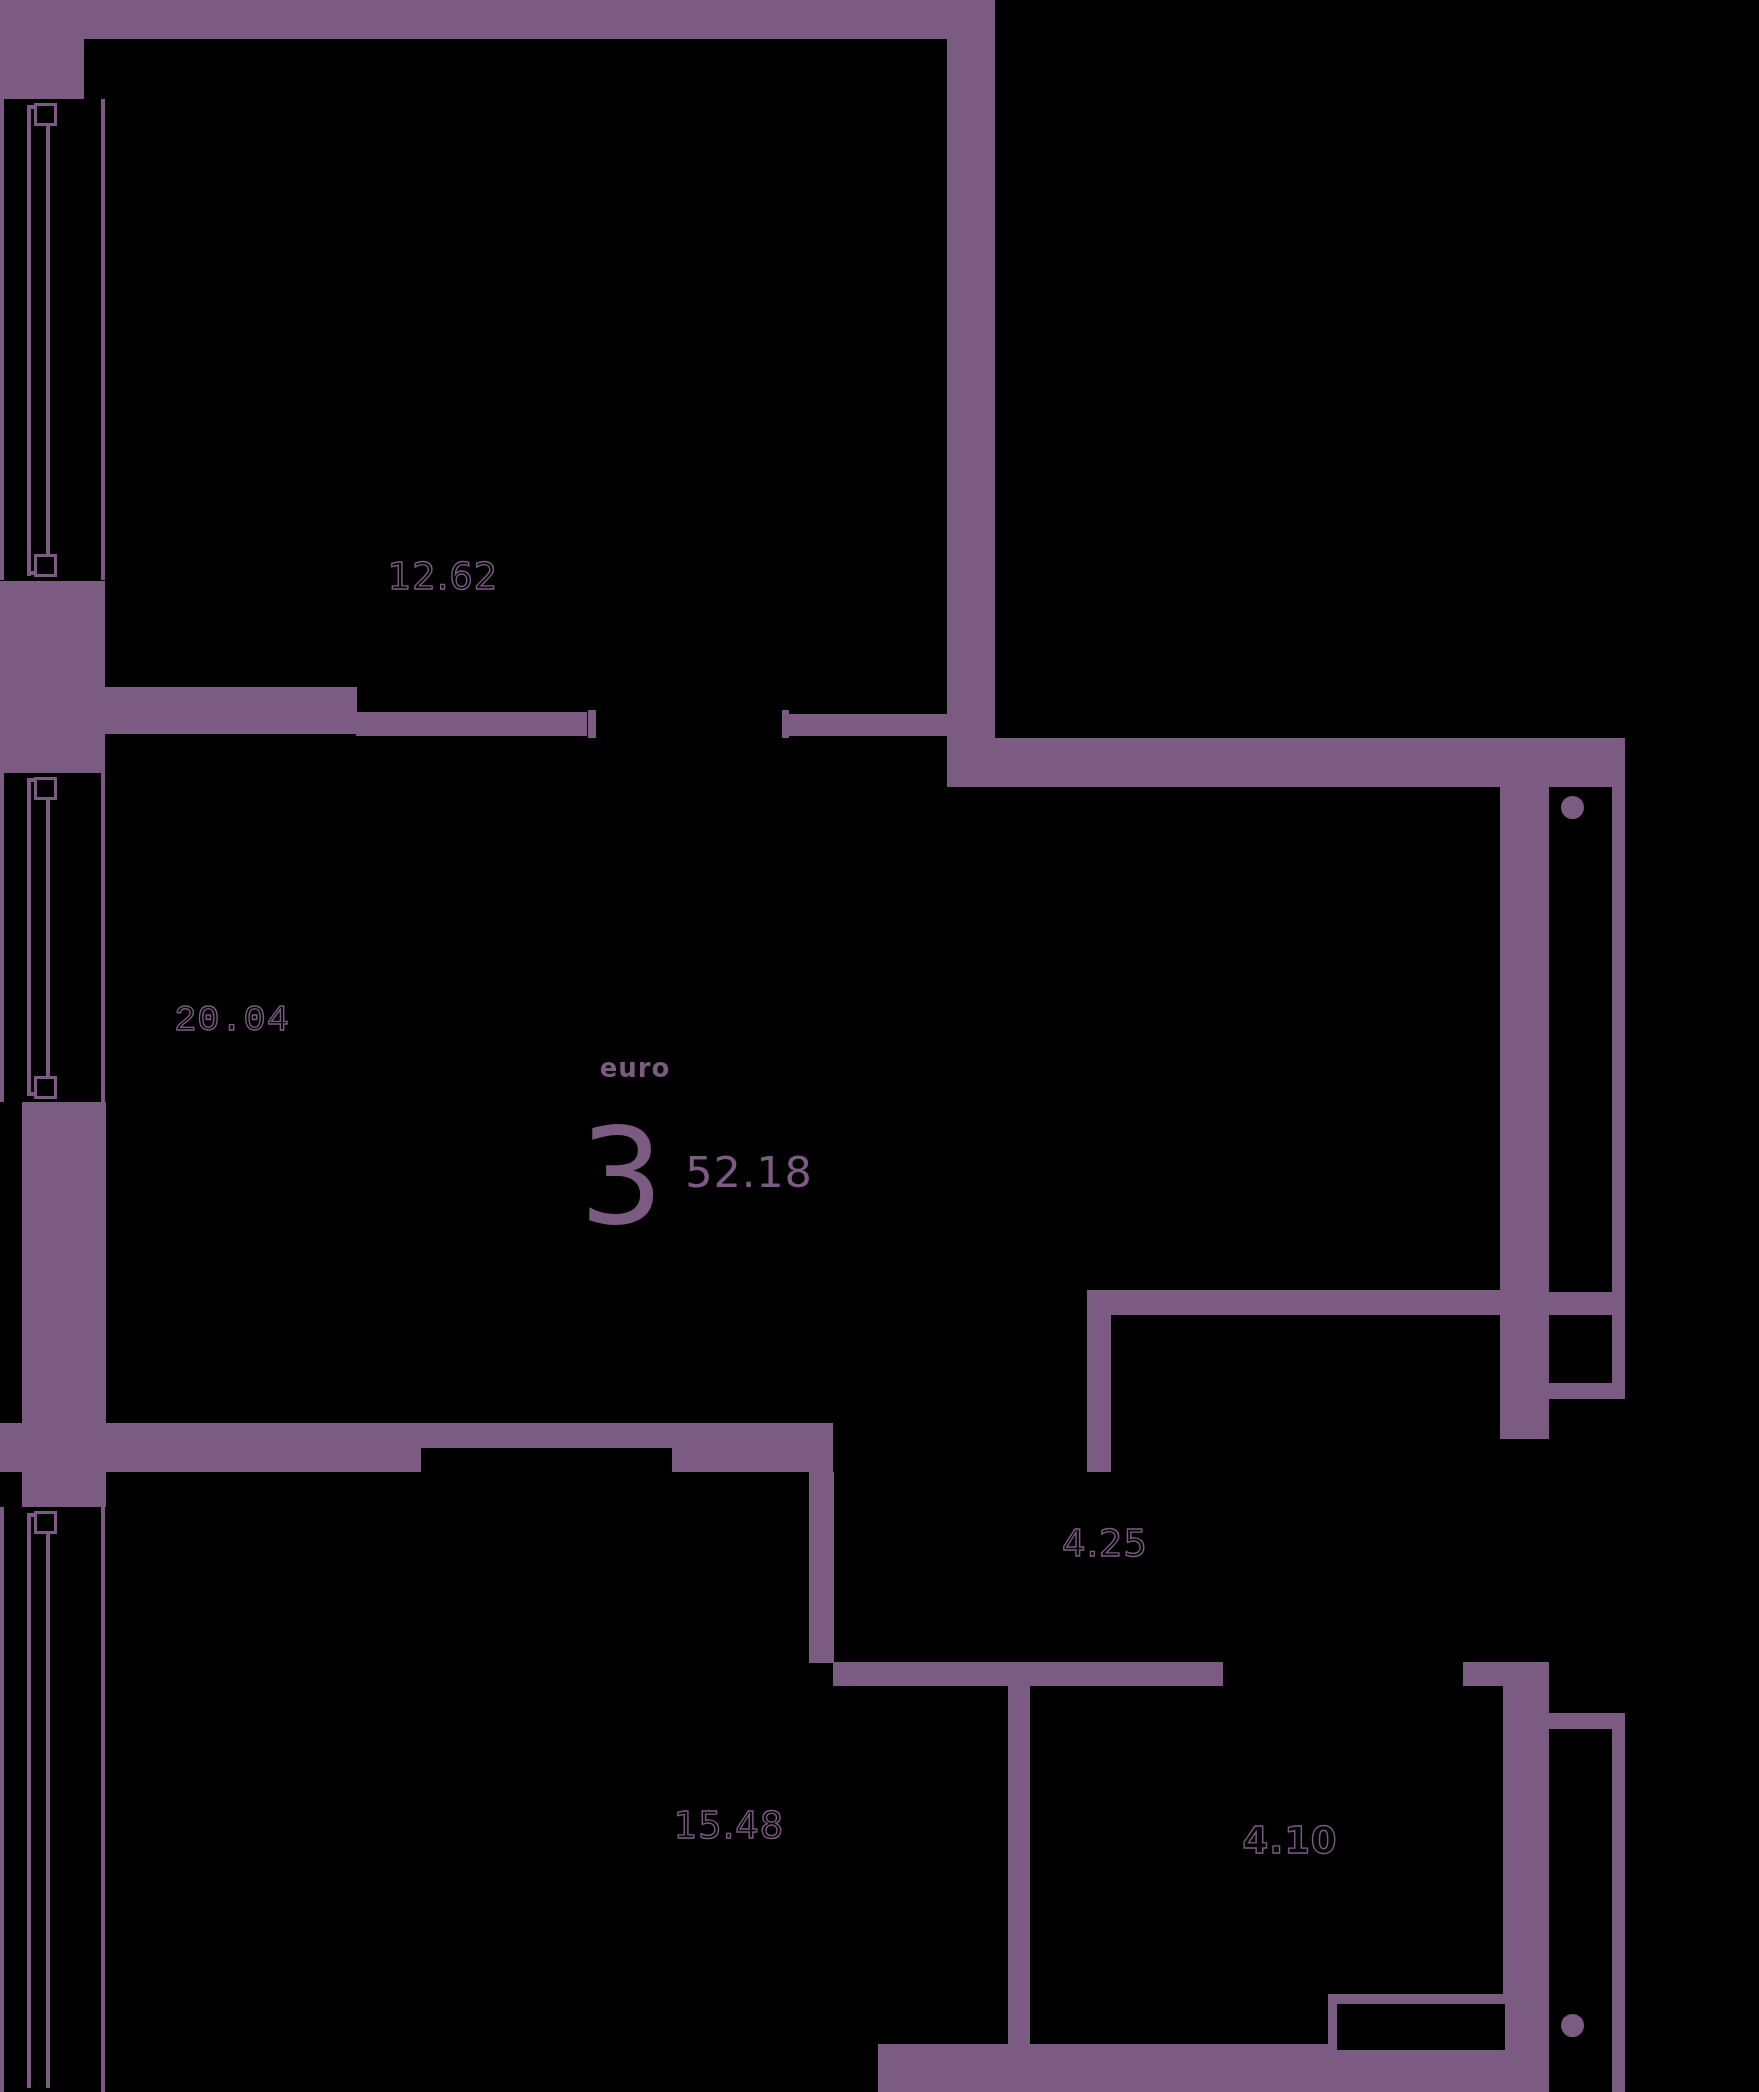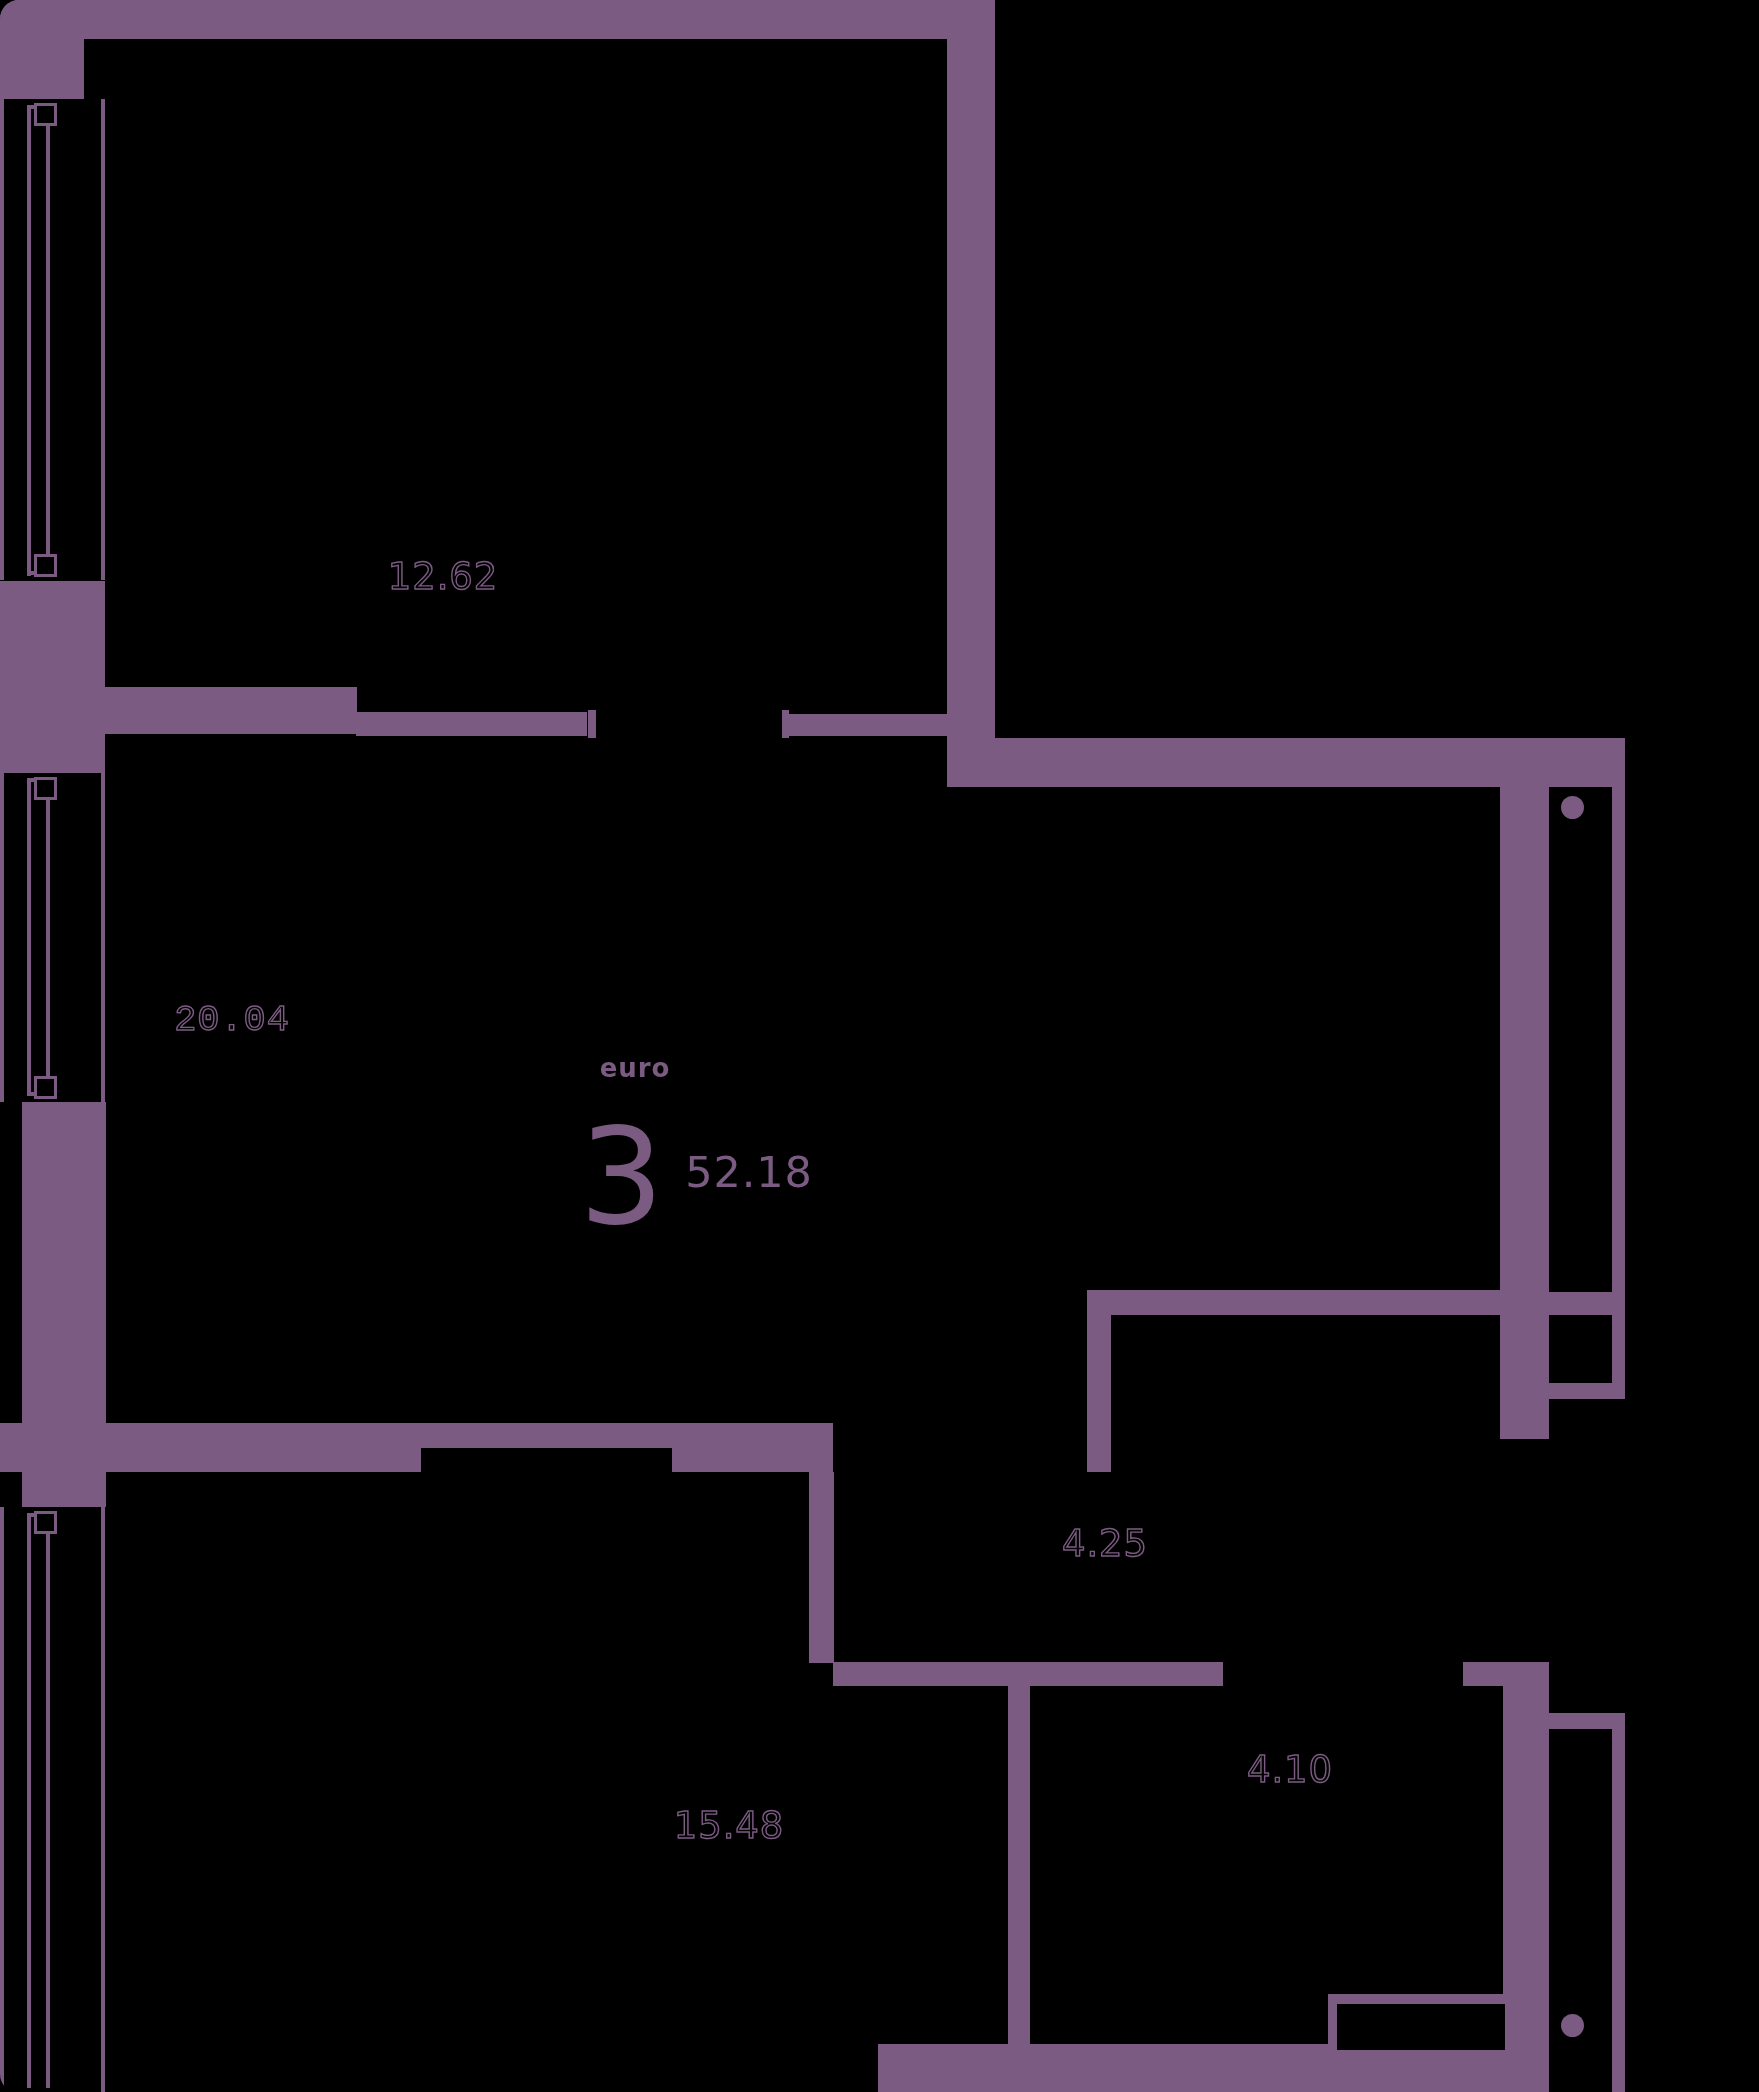--- a/index.html
+++ b/index.html
@@ -2,21 +2,20 @@
 <html style="font-size:14px"><head>
 <meta charset="utf-8">
 <style>
   html,body{margin:0;padding:0;background:#000;}
   #stage{
     position:relative;
     width:1759px;height:2093px;
     background:#000;
     overflow:hidden;
     font-family:"DejaVu Sans", sans-serif;
-    border-radius:19px;
   }
   .wall{position:absolute;}
   .winpart{position:absolute;}
   .sillbox{position:absolute;box-sizing:border-box;background:#000;}
   .svc-circle{position:absolute;border-radius:50%;}
   .cutout{position:absolute;background:#000;}
   .plan-label{
     position:absolute;
     transform:translate(-50%,-50%);
     white-space:nowrap;
@@ -99,16 +98,16 @@
       <div class="svc-circle" style="left: 1561px; top: 2014px; width: 23px; height: 23px; background: rgb(123, 91, 130);"></div>
     </div>
   <div id="labels-layer">
       <div class="plan-label outline" style="left: 443px; top: 576px; font-size: 37px; font-weight: 400;">12.62</div>
       <div class="plan-label outline" style="left: 232px; top: 1020px; font-size: 37px; font-weight: 400; font-family: Liberation Mono, monospace;">20.04</div>
       <div class="plan-label solid" style="left: 635px; top: 1068px; font-size: 26px; font-weight: 700;">euro</div>
       <div class="plan-label solid" style="left: 622px; top: 1177px; font-size: 133px; font-weight: 400;">3</div>
       <div class="plan-label solid" style="left: 749px; top: 1172px; font-size: 43px; font-weight: 400;">52.18</div>
       <div class="plan-label outline" style="left: 1105px; top: 1531px; font-size: 37px; font-weight: 400; margin-top: 12px;">4.25</div>
       <div class="plan-label outline" style="left: 729px; top: 1825px; font-size: 37px; font-weight: 400;">15.48</div>
-      <div class="plan-label outline" style="left: 1290px; top: 1769px; font-size: 37px; font-weight: 400; text-align: right;">4.10</div>
+      <div class="plan-label outline" style="left: 1290px; top: 1840px; font-size: 37px; font-weight: 700; text-align: right;">4.10</div>
     </div>
 </div>
 
 
 </body></html>

